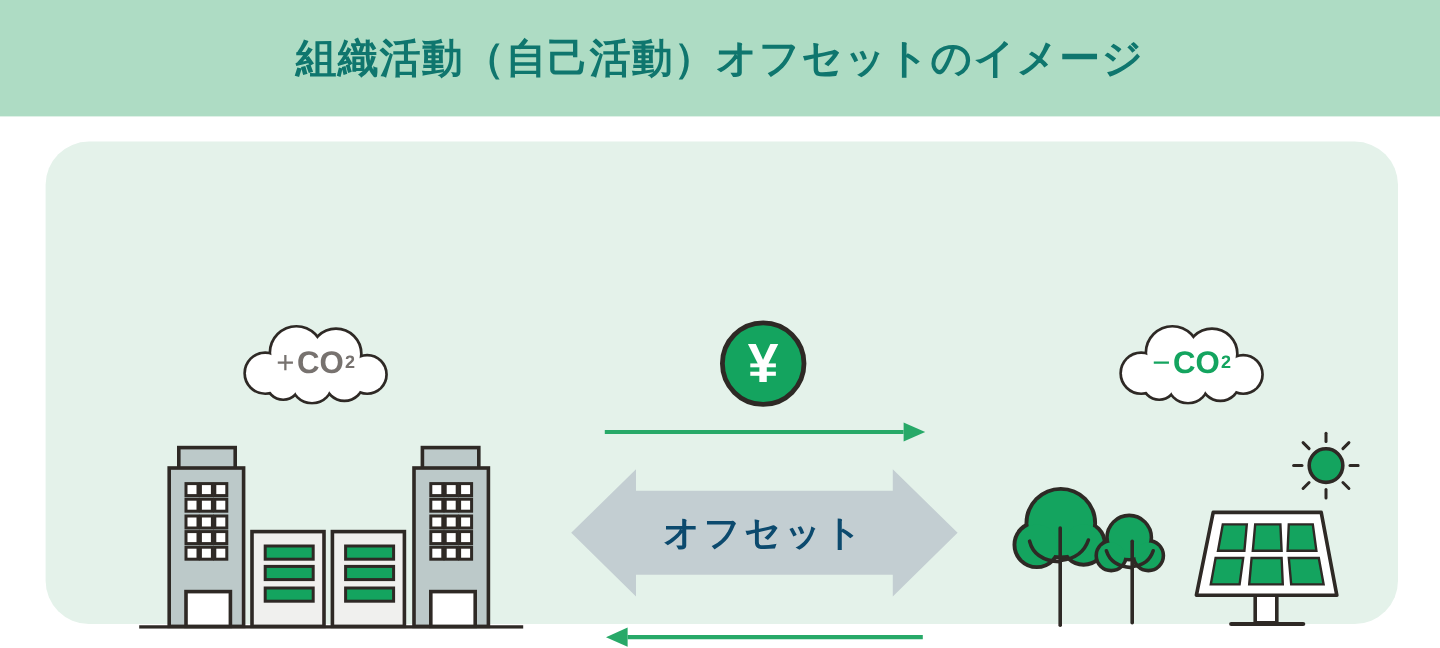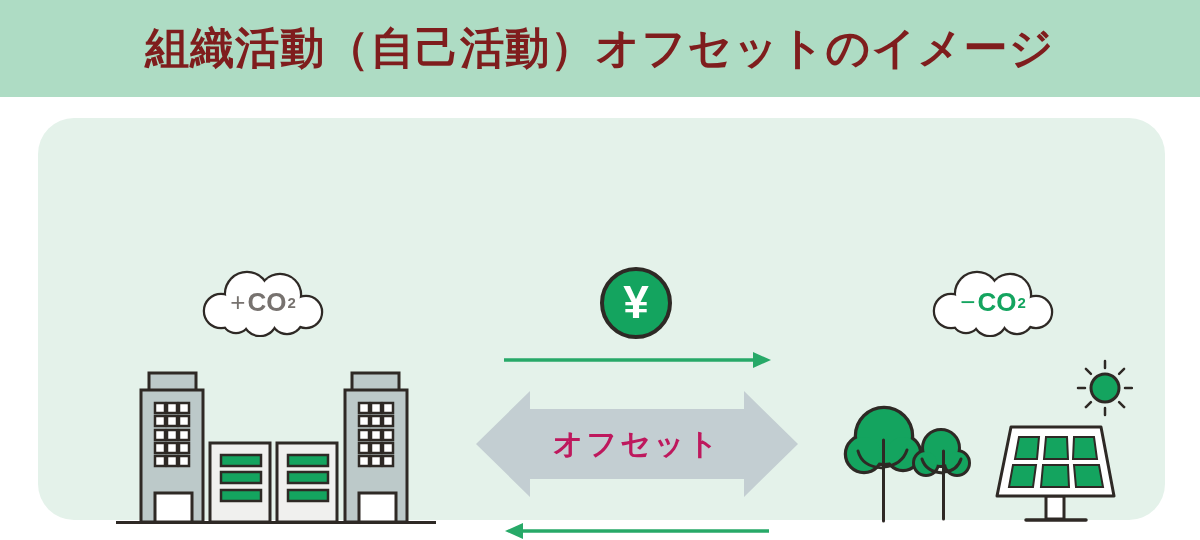--- a/index.html
+++ b/index.html
@@ -3,21 +3,21 @@
 <meta charset="utf-8">
 <style>
   * { margin:0; padding:0; box-sizing:border-box; }
   html,body { width:1200px; height:540px; background:#ffffff; overflow:hidden; }
   body { font-family:"Liberation Sans","DejaVu Sans",sans-serif; }
   .stage { position:relative; width:1200px; height:540px; background:#ffffff; }
 
   
   .title-bar { position:absolute; left:0; top:0; width:1200px; height:97px;
     background:#aedcc4; display:flex; align-items:center; justify-content:center; }
-  .title-bar h1 { font-size:44px; font-weight:bold; color:#7f1d1d; letter-spacing:1px; }
+  .title-bar h1 { font-size:34px; font-weight:bold; color:#0f766e; letter-spacing:1px; }
 
   
   .panel { position:absolute; left:38px; top:118px; width:1127px; height:402px;
     background:#e4f2ea; border-radius:36px; }
 
   
   .cloud-svg { position:absolute; width:126px; height:70px; }
   .cloud-plus { left:162px; top:149px; }
   .cloud-minus { left:892px; top:149px; }
   .cloud-label { position:absolute; width:126px; height:70px;
@@ -35,21 +35,21 @@
   
   .yen-coin { position:absolute; left:562px; top:149px; width:72px; height:72px;
     background:#14a45f; border:4px solid #2e2925; border-radius:50%;
     display:flex; align-items:center; justify-content:center; }
   .yen-coin span { color:#ffffff; font-size:46px; font-weight:bold; line-height:1; padding-bottom:3px; }
 
   .payment-arrow-svg { position:absolute; left:463px; top:233px; width:275px; height:18px; }
   .offset-arrow-svg  { position:absolute; left:436px; top:271px; width:326px; height:110px; }
   .offset-label { position:absolute; left:436px; top:271px; width:326px; height:110px;
     display:flex; align-items:center; justify-content:center;
-    font-size:30px; font-weight:bold; color:#be185d; letter-spacing:3px; }
+    font-size:30px; font-weight:bold; color:#0c4a6e; letter-spacing:3px; }
   .credit-arrow-svg { position:absolute; left:463px; top:404px; width:275px; height:18px; }
 </style>
 </head>
 <body>
 
 <div class="stage">
 
   <header class="title-bar">
     <h1>組織活動（自己活動）オフセットのイメージ</h1>
   </header>

